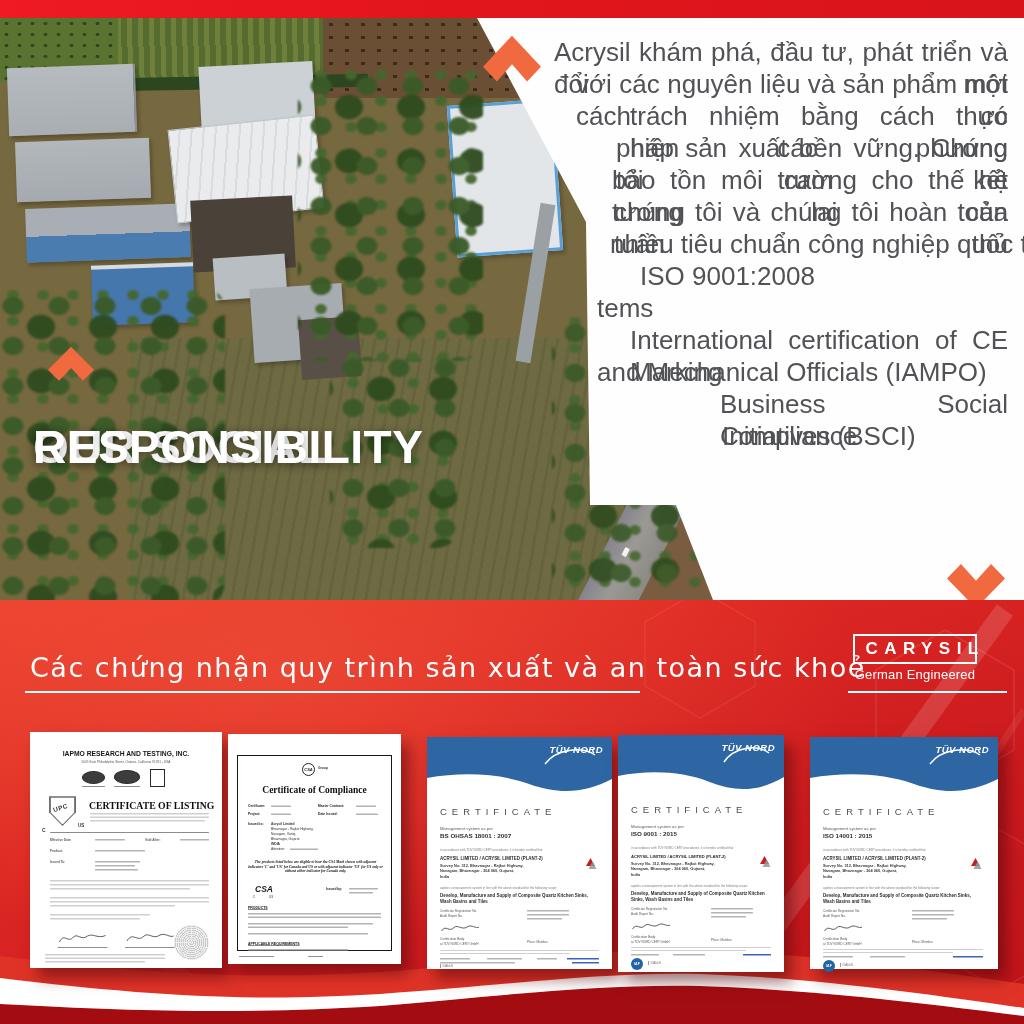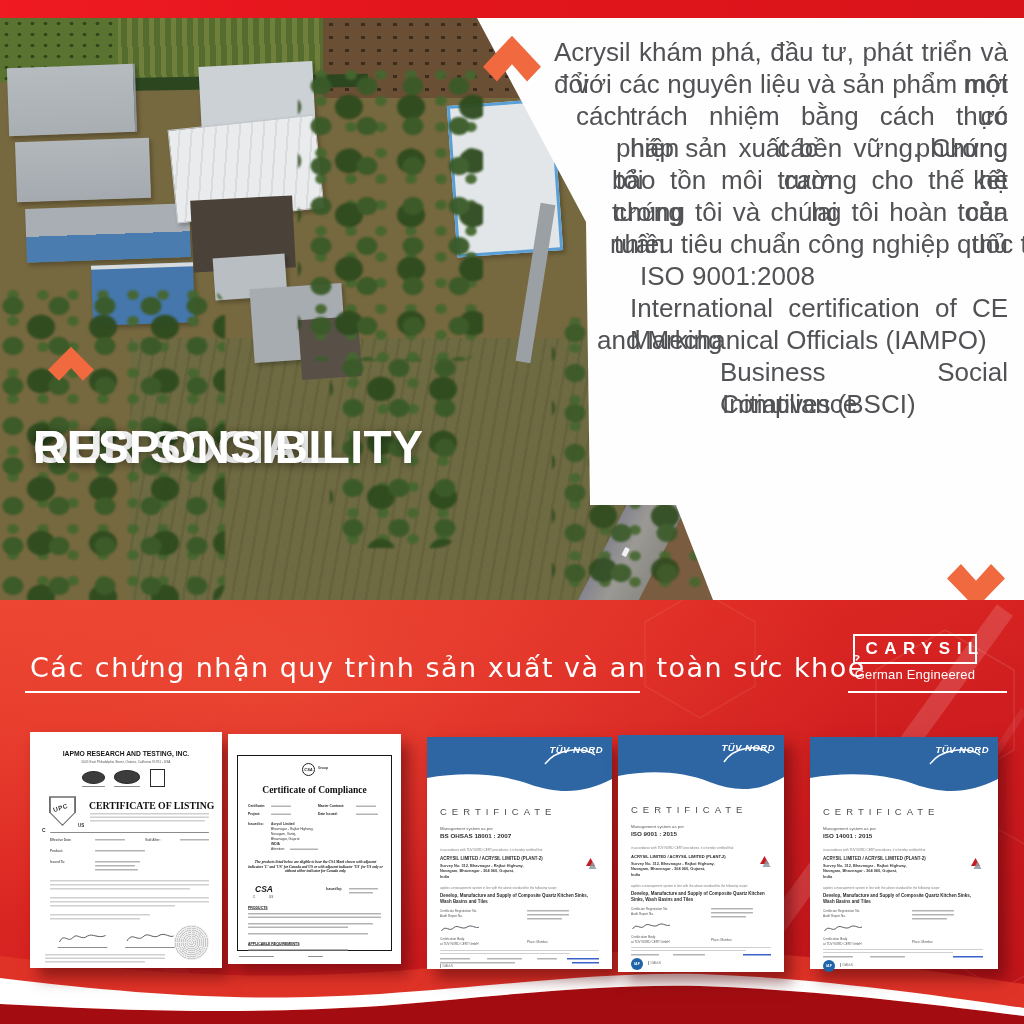--- a/index.html
+++ b/index.html
@@ -208,20 +208,21 @@
   <div class="white-panel">
     <div class="panel-text">
       <span class="pl jl" style="margin-left:24px">Acrysil khám phá, đầu tư, phát triển và đổi mới</span>
       <span class="pl jl" style="margin-left:46px">với các nguyên liệu và sản phẩm một cách có</span>
       <span class="pl jl" style="margin-left:100px">trách nhiệm bằng cách thực hiện các phương</span>
       <span class="pl jl" style="margin-left:86px">pháp sản xuất bền vững. Chúng tôi cam kết</span>
       <span class="pl jl" style="margin-left:82px">bảo tồn môi trường cho thế hệ tương lai của</span>
       <span class="pl jl" style="margin-left:84px">chúng tôi và chúng tôi hoàn toàn tuân thủ</span>
       <span class="pl nl" style="margin-left:80px">nhiều tiêu chuẩn công nghiệp quốc tế:</span>
       <span class="pl nl" style="margin-left:110px">ISO 9001:2008</span>
+      <span class="pl nl" style="margin-left:67px">tems</span>
       <span class="pl jl" style="margin-left:100px">International certification of CE Marking</span>
       <span class="pl nl" style="margin-left:67px">and Mechanical Officials (IAMPO)</span>
       <span class="pl jl" style="margin-left:190px">Business Social Compliance</span>
       <span class="pl nl" style="margin-left:192px">Initiatives (BSCI)</span>
     </div>
   </div>
 
   <div class="chev chev-top"></div>
   <div class="chev chev-left"></div>
   <div class="chev chev-down"></div>

